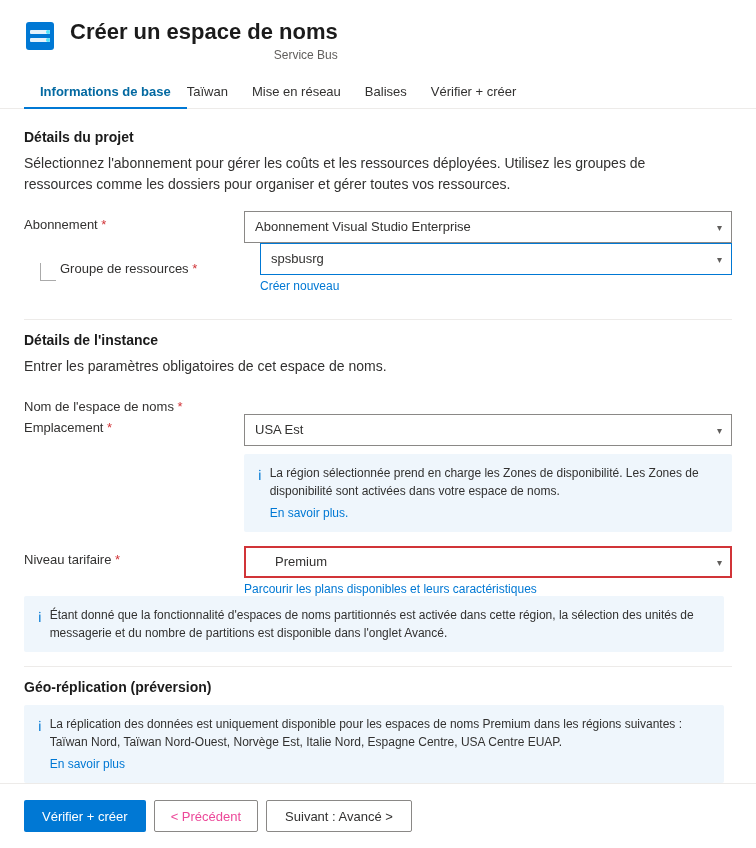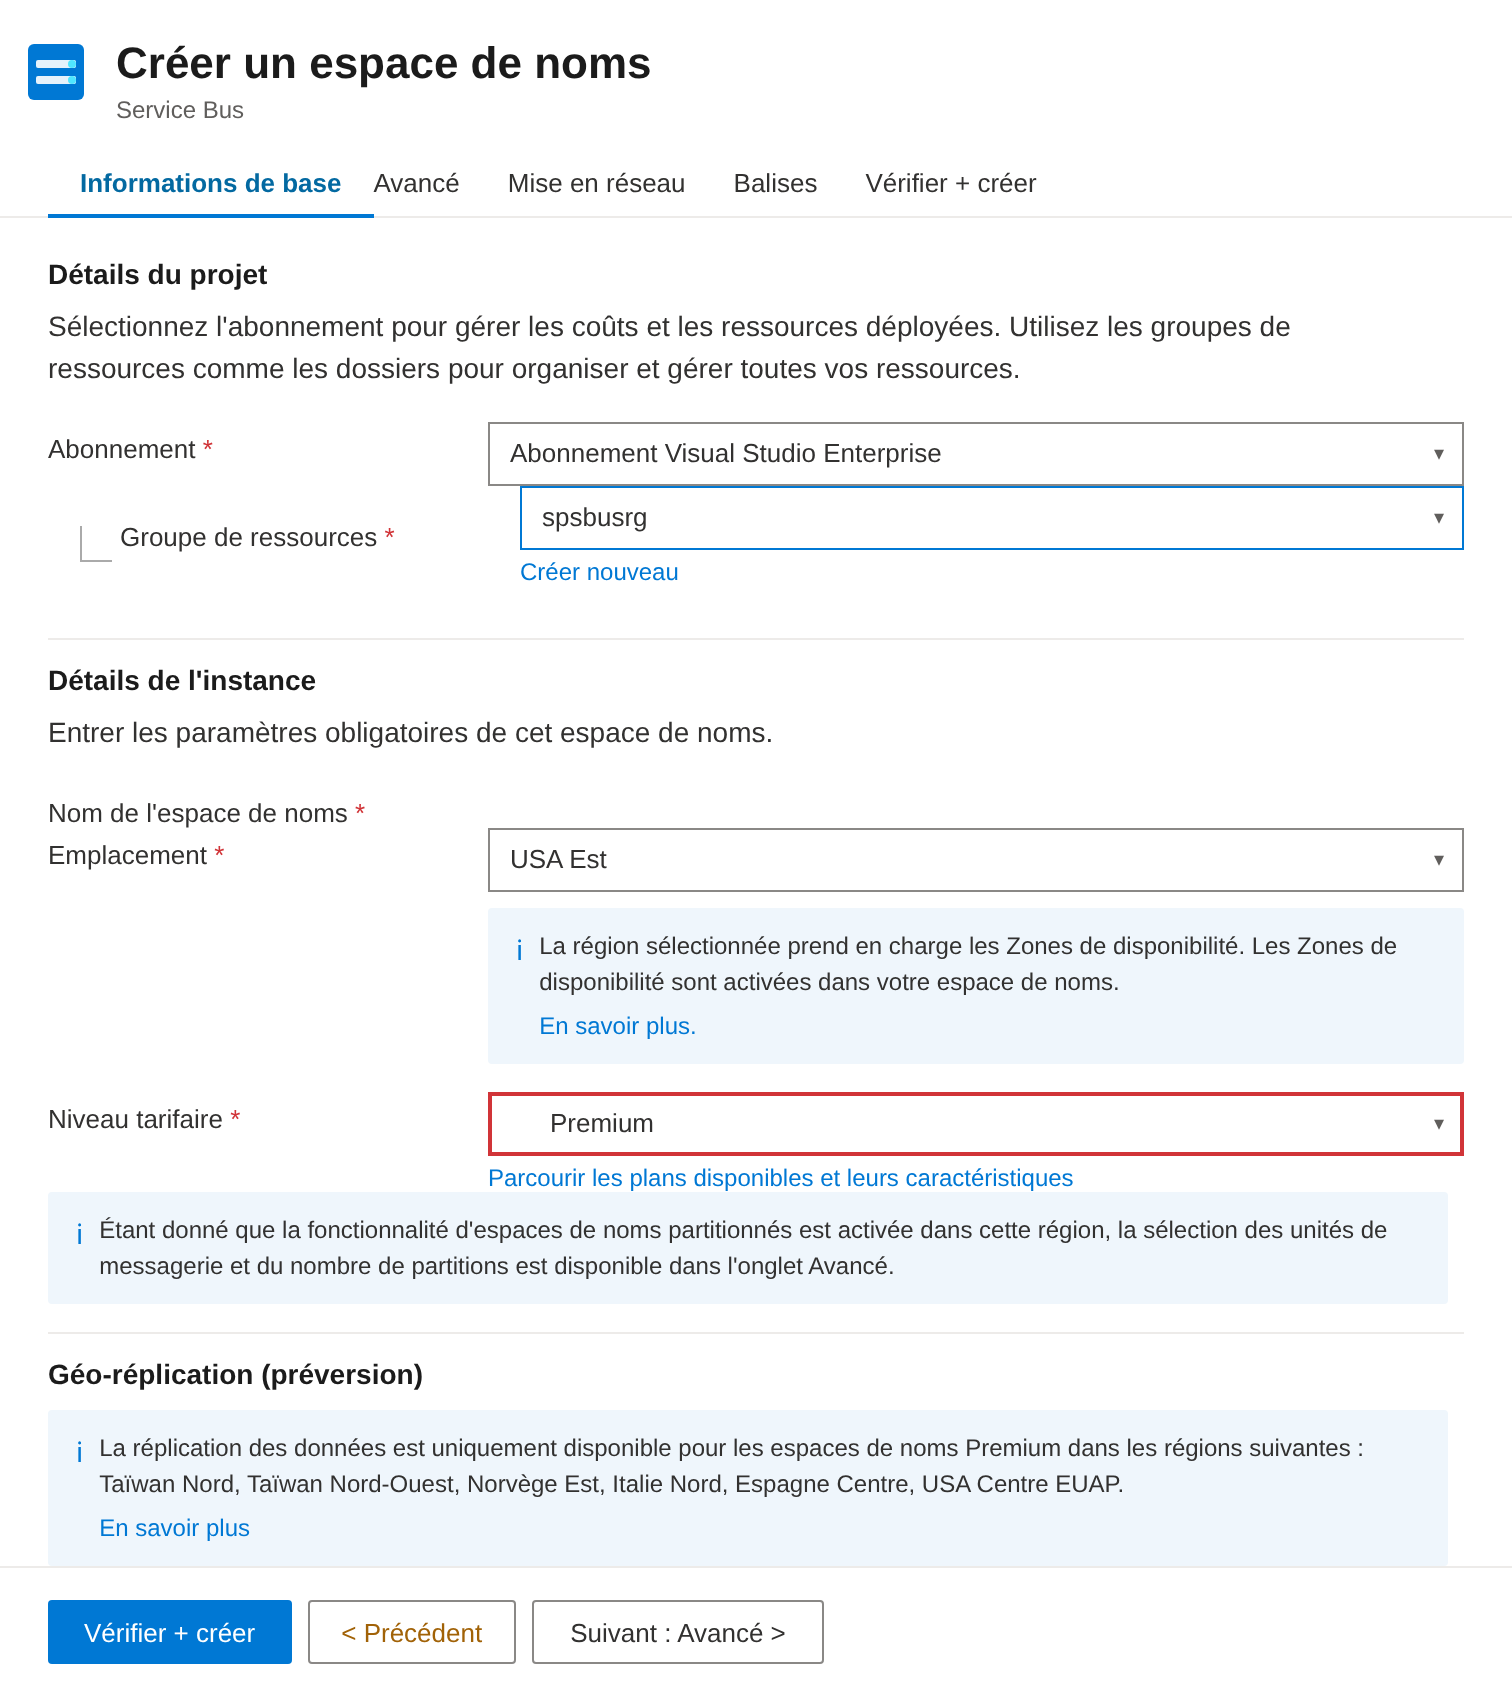--- a/index.html
+++ b/index.html
@@ -8,22 +8,23 @@
       font-size: 13px;
       color: #323130;
       background: #fff;
       width: 756px;
       min-height: 848px;
     }
 
     .header {
       display: flex;
       align-items: flex-start;
-      padding: 18px 24px 0 12px;
+      padding: 18px 24px 0 24px;
       gap: 14px;
+      text-align: right;
     }
     .header-icon {
       width: 32px;
       height: 32px;
       margin-top: 2px;
       flex-shrink: 0;
     }
     .header-text {}
     .header-title {
       font-size: 22px;
@@ -229,21 +230,21 @@
       color: #fff;
       border: none;
       padding: 6px 18px;
       font-size: 13px;
       cursor: pointer;
       height: 32px;
       border-radius: 2px;
     }
     .btn-secondary {
       background: #fff;
-      color: #a16207;
+      color: #ec4899;
       border: 1px solid #8a8886;
       padding: 6px 16px;
       font-size: 13px;
       cursor: pointer;
       height: 32px;
       border-radius: 2px;
     }
     .btn-next {
       background: #fff;
       color: #323130;
@@ -275,21 +276,21 @@
       </svg>
     </div>
     <div class="header-text">
       <div class="header-title">Créer un espace de noms</div>
       <div class="header-subtitle">Service Bus</div>
     </div>
   </div>
 
   <div class="tabs">
     <div class="tab active">Informations de base</div>
-    <div class="tab">Avancé</div>
+    <div class="tab">Taïwan</div>
     <div class="tab">Mise en réseau</div>
     <div class="tab">Balises</div>
     <div class="tab">Vérifier + créer</div>
   </div>
 
   <div class="content">
 
     <div class="section-title">Détails du projet</div>
     <div class="section-desc">Sélectionnez l'abonnement pour gérer les coûts et les ressources déployées. Utilisez les groupes de ressources comme les dossiers pour organiser et gérer toutes vos ressources.</div>
 

